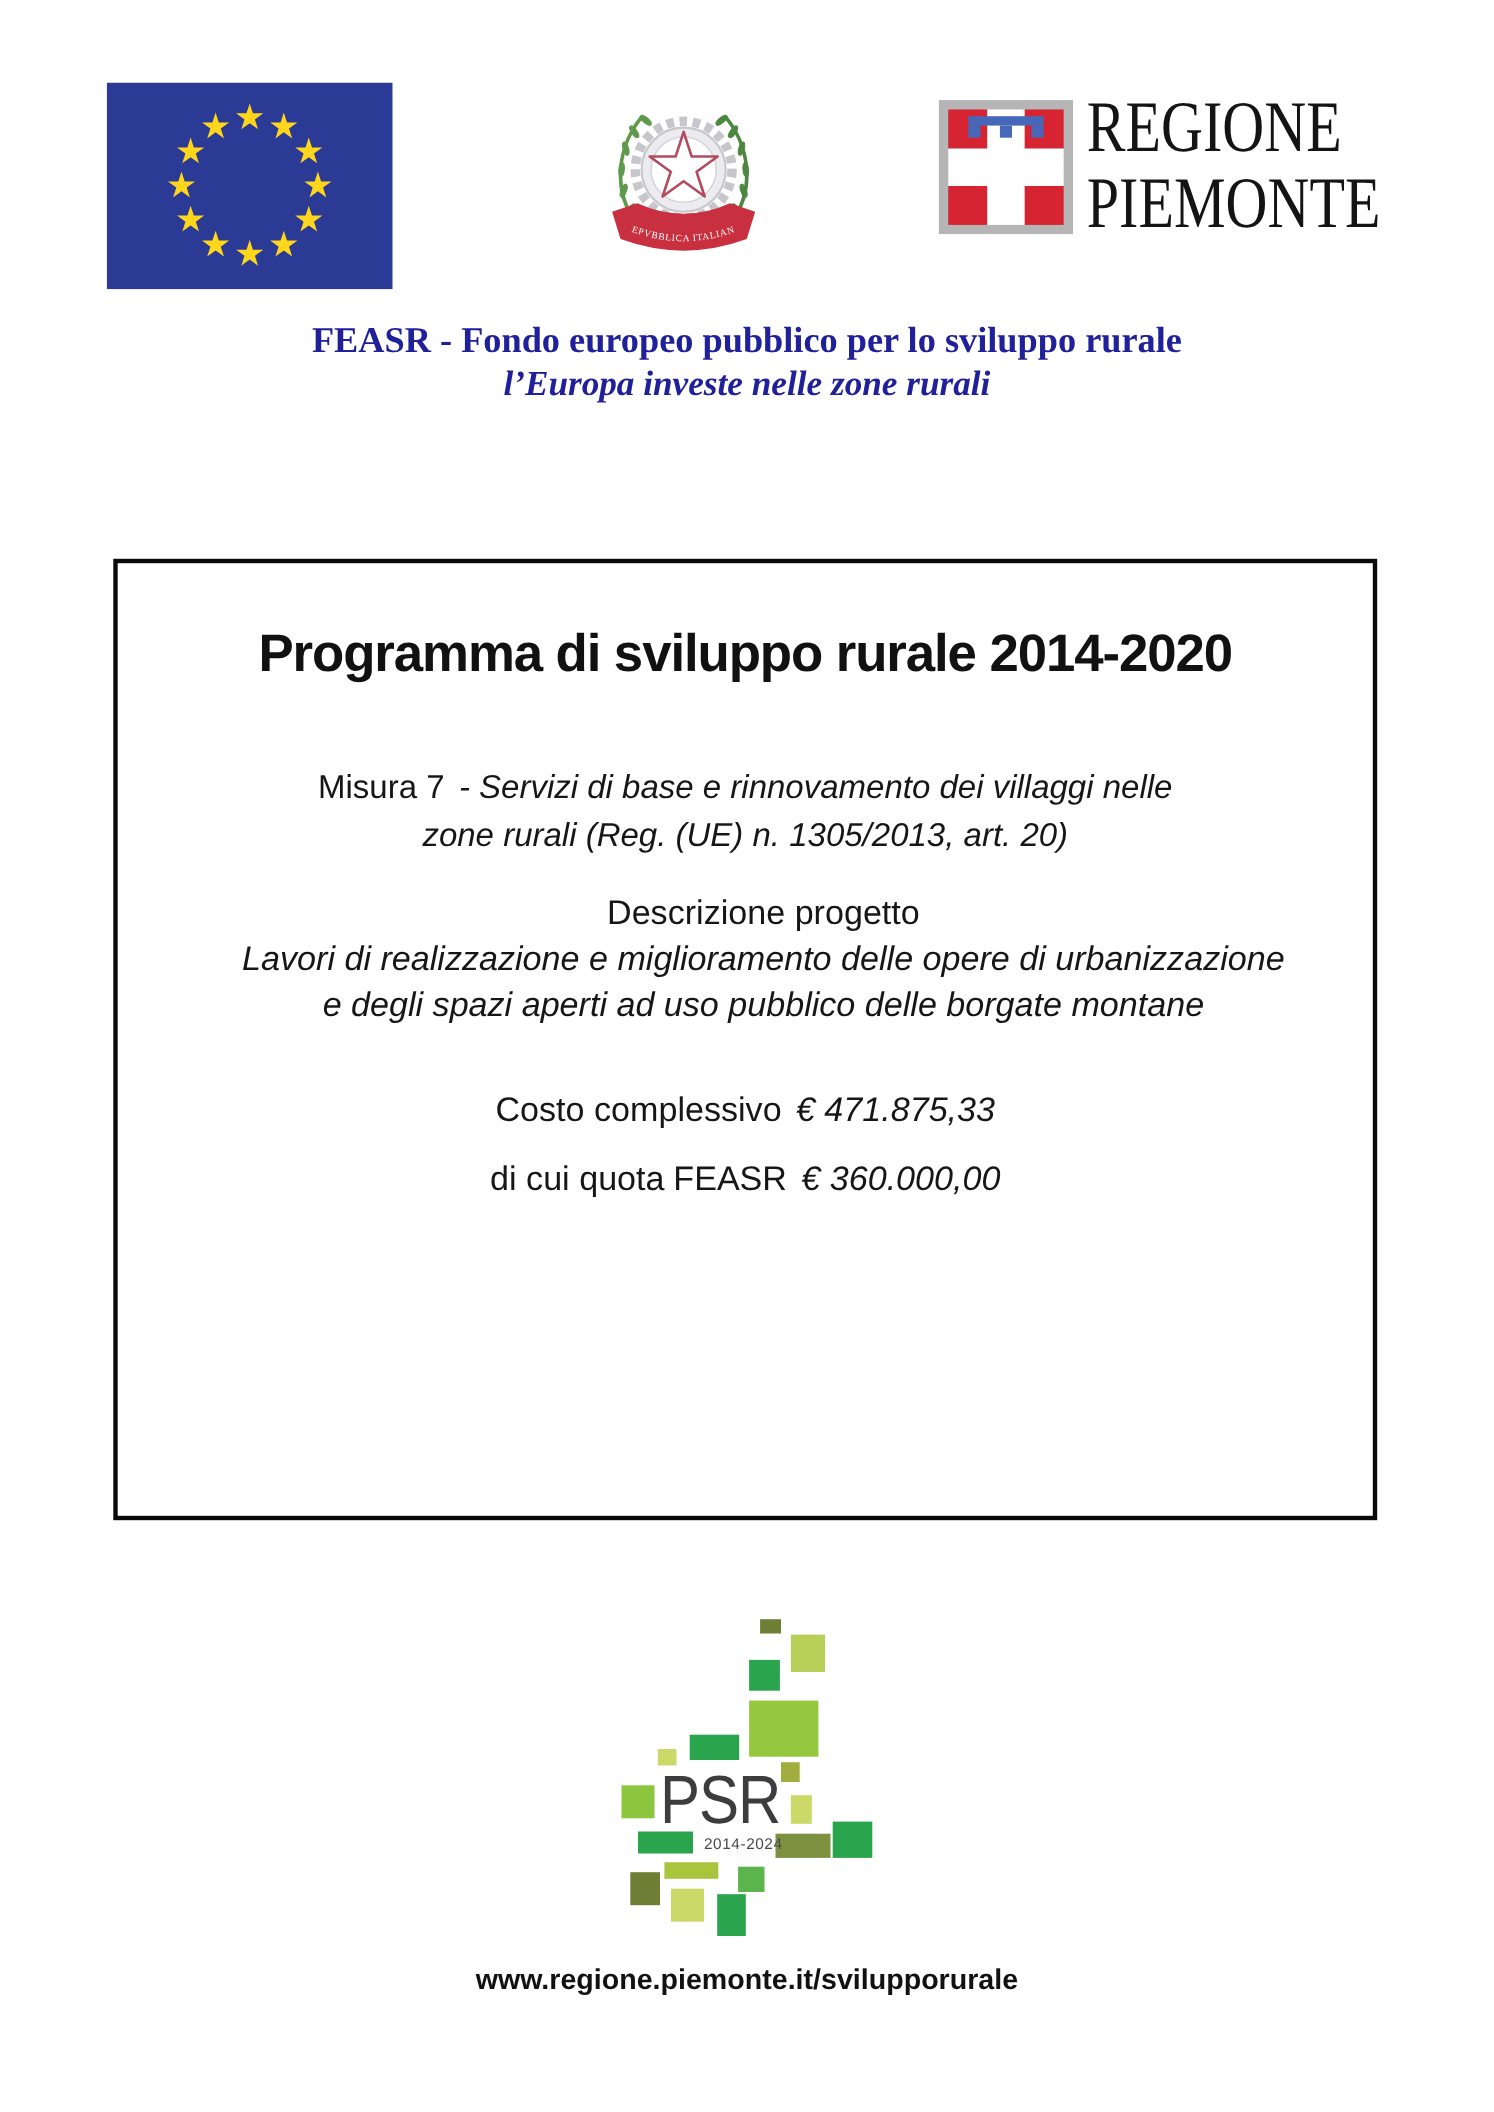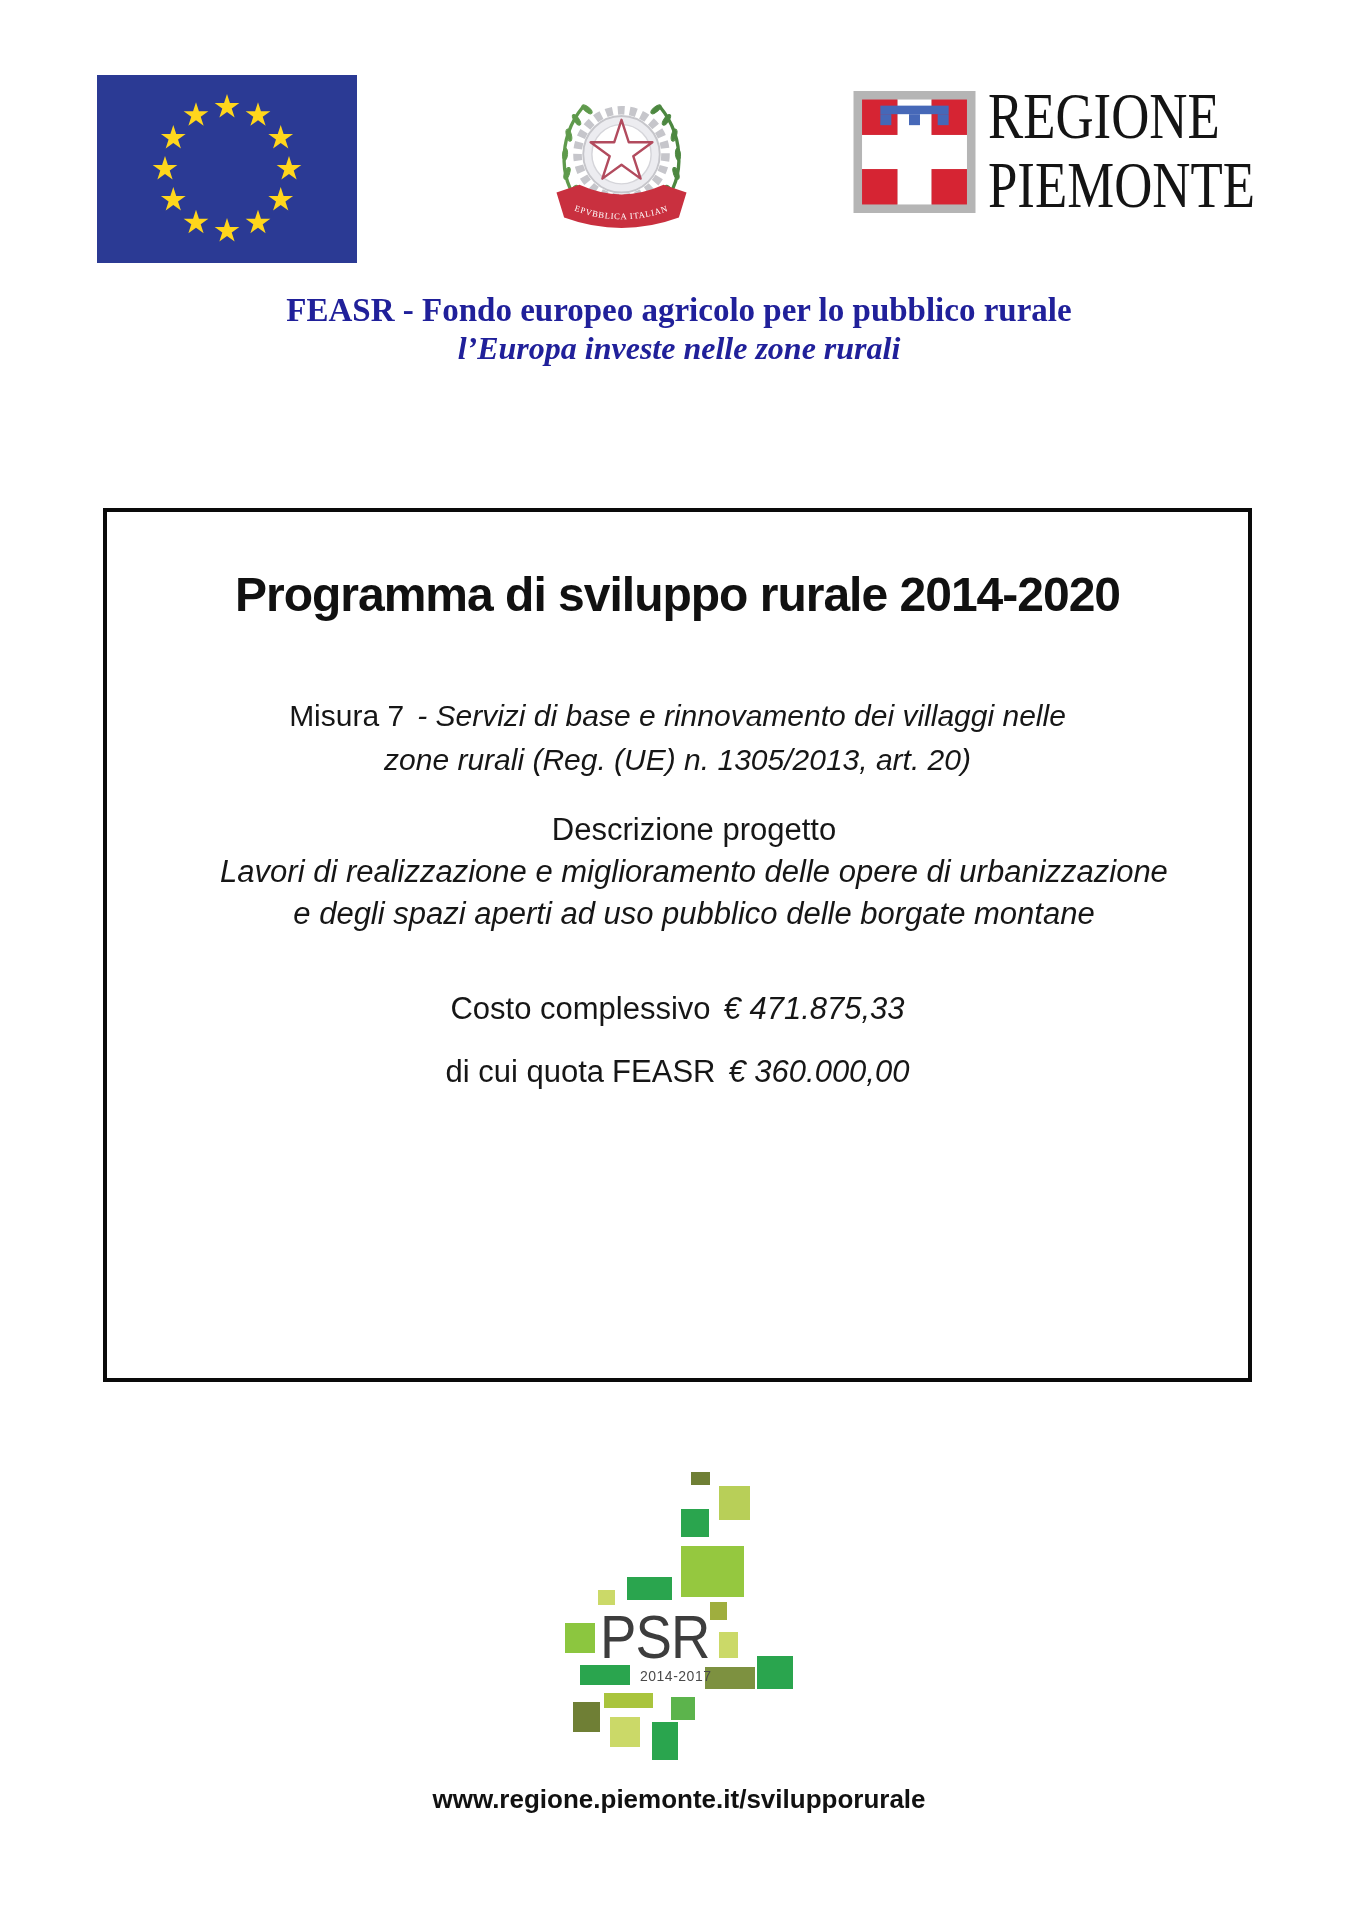--- a/index.html
+++ b/index.html
@@ -137,21 +137,21 @@
         <rect x="69" y="19" width="9" height="9"></rect>
       </g>
     </svg>
     <div class="piemonte-wordmark">
       <div>REGIONE</div>
       <div>PIEMONTE</div>
     </div>
   </div>
 
   <div class="feasr-block">
-    <div class="feasr-title">FEASR - Fondo europeo agricolo per lo pubblico rurale</div>
+    <div class="feasr-title">FEASR - Fondo europeo pubblico per lo sviluppo rurale</div>
     <div class="feasr-subtitle">l’Europa investe nelle zone rurali</div>
   </div>
 
   <div class="program-box">
     <div class="program-title">Programma di sviluppo rurale 2014-2020</div>
 
     <div class="section sec-misura">
       <div>
         <span class="lbl gap-r">Misura 7</span><span class="ital">- Servizi di base e rinnovamento dei villaggi nelle</span>
       </div>
@@ -186,18 +186,18 @@
     <div class="sq" style="left:159px;top:172px;width:19px;height:26px;background:#cbd968"></div>
     <div class="sq" style="left:20px;top:205px;width:50px;height:20px;background:#2aa54e"></div>
     <div class="sq" style="left:145px;top:207px;width:50px;height:22px;background:#7d9140"></div>
     <div class="sq" style="left:197px;top:196px;width:36px;height:33px;background:#2aa54e"></div>
     <div class="sq" style="left:44px;top:233px;width:49px;height:15px;background:#a9c43d"></div>
     <div class="sq" style="left:13px;top:242px;width:27px;height:30px;background:#6f7f35"></div>
     <div class="sq" style="left:111px;top:237px;width:24px;height:23px;background:#5cb44c"></div>
     <div class="sq" style="left:50px;top:257px;width:30px;height:30px;background:#cbd968"></div>
     <div class="sq" style="left:92px;top:262px;width:26px;height:38px;background:#2aa54e"></div>
     <div class="psr-acronym">PSR</div>
-    <div class="psr-years">2014-2017</div>
+    <div class="psr-years">2014-2024</div>
   </div>
 
   <div class="footer-url">www.regione.piemonte.it/svilupporurale</div>
 
 </div>
 
 </body></html>

